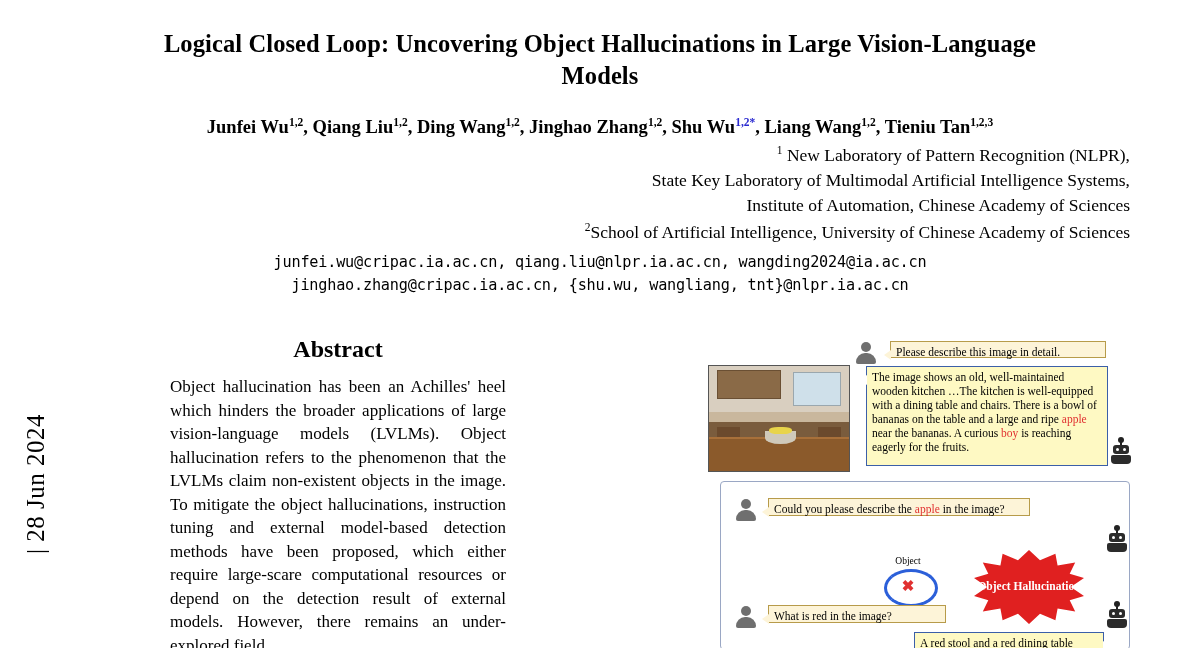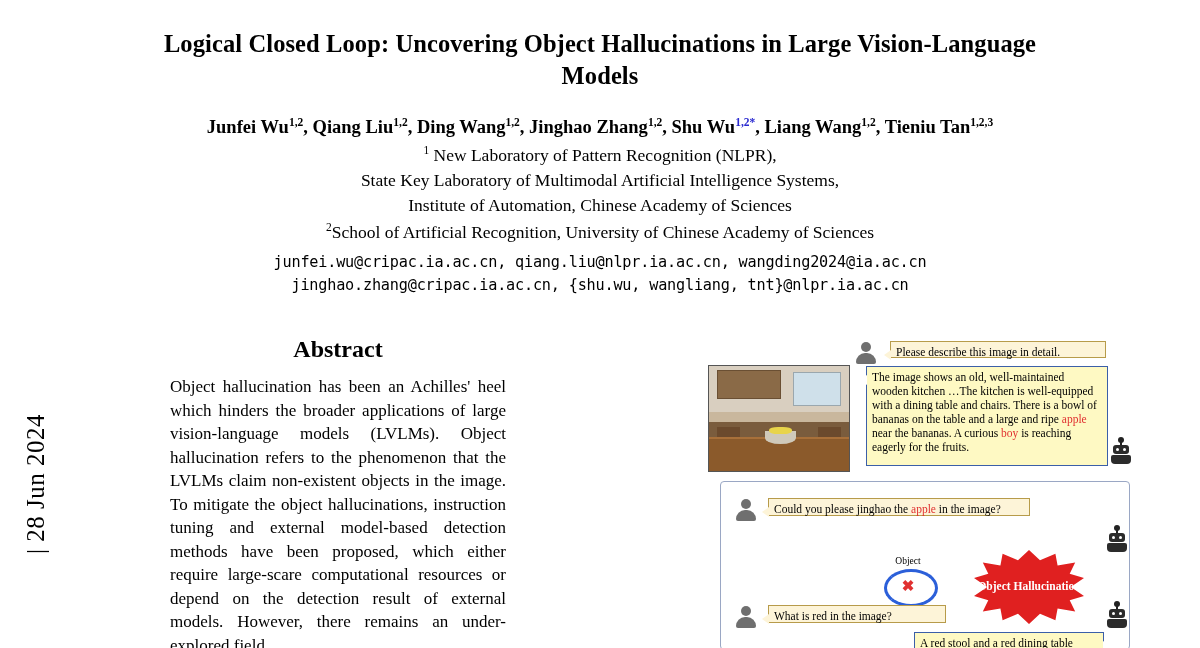--- a/index.html
+++ b/index.html
@@ -54,21 +54,21 @@
     text-align: center;
     font-size: 18.5px;
     font-weight: bold;
     margin-top: 22px;
     line-height: 1.3;
   }
   .authors sup { font-weight: bold; font-size: 11.5px; }
   .star { color: #2a2ad0; }
 
   .affils {
-    text-align: center;
+    text-align: right;
     font-size: 17.5px;
     line-height: 1.45;
     margin-top: 3px;
   }
   .affils sup { font-size: 11.5px; }
 
   .emails {
     text-align: center;
     font-family: "DejaVu Sans Mono", monospace;
     font-size: 15.2px;
@@ -253,21 +253,21 @@
     <span><span>Jinghao Zhang</span><sup>1,2</sup></span>,
     <span><span>Shu Wu</span><sup class="star">1,2*</sup></span>,
     <span><span>Liang Wang</span><sup>1,2</sup></span>,
     <span><span>Tieniu Tan</span><sup>1,2,3</sup></span>
   </div>
 
   <div class="affils">
     <div><sup>1</sup> <span>New Laboratory of Pattern Recognition (NLPR),</span></div>
     <div><span>State Key Laboratory of Multimodal Artificial Intelligence Systems,</span></div>
     <div><span>Institute of Automation, Chinese Academy of Sciences</span></div>
-    <div><sup>2</sup><span>School of Artificial Recognition, University of Chinese Academy of Sciences</span></div>
+    <div><sup>2</sup><span>School of Artificial Intelligence, University of Chinese Academy of Sciences</span></div>
   </div>
 
   <div class="emails">
     <div>junfei.wu@cripac.ia.ac.cn, qiang.liu@nlpr.ia.ac.cn, wangding2024@ia.ac.cn</div>
     <div>jinghao.zhang@cripac.ia.ac.cn, {shu.wu, wangliang, tnt}@nlpr.ia.ac.cn</div>
   </div>
 
   <div class="columns">
 
     <div class="col-left">
@@ -314,21 +314,21 @@
 
       <div class="panel" style="left:150px; top:145px; width:408px; height:167px;">
       </div>
 
       <div class="avatar" style="left:166px; top:163px;">
         <div class="head"></div>
           <div class="body"></div>
       </div>
       <div class="bubble prompt" style="left:198px; top:162px; width:262px; height:18px;">
         <span class="tail-l" style="border-right-color:#fdf4d8;"></span>
-        <span>Could you please jinghao the </span><span class="hl-red">apple</span><span> in the image?</span>
+        <span>Could you please describe the </span><span class="hl-red">apple</span><span> in the image?</span>
       </div>
 
       <div class="robot" style="left:537px; top:192px;">
         <div class="antdot"></div>
           <div class="ant"></div>
           <div class="head"></div>
         <div class="eye l"></div>
           <div class="eye r"></div>
           <div class="body"></div>
       </div>

